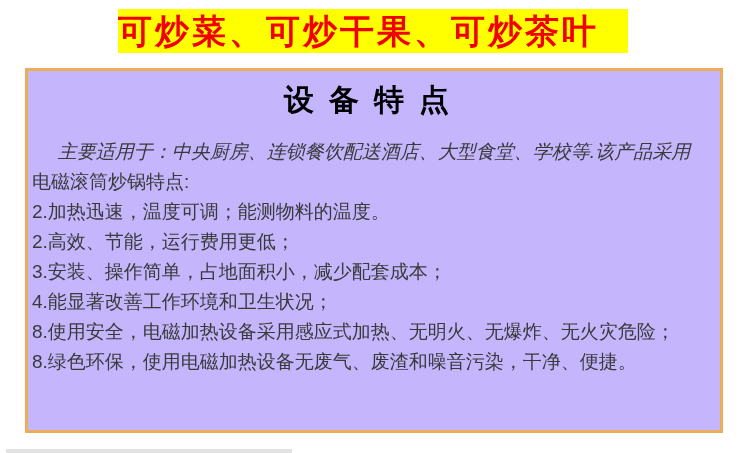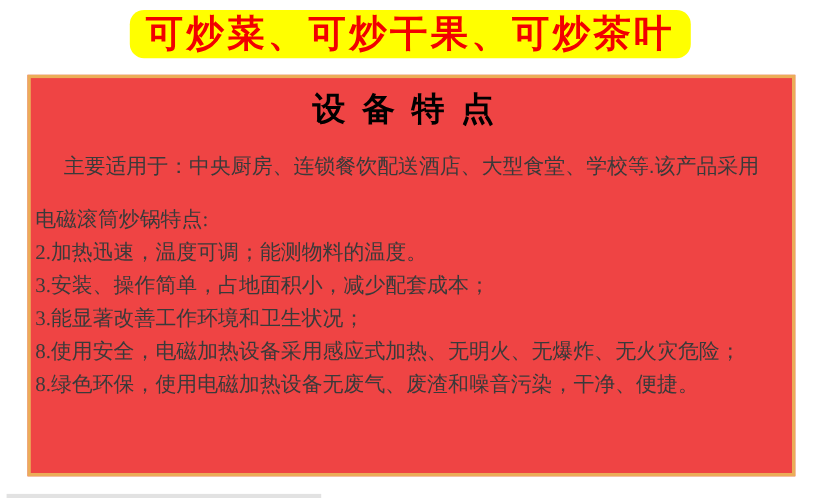--- a/index.html
+++ b/index.html
@@ -18,64 +18,62 @@
   
   .banner {
     position: absolute;
     left: 118px;
     top: 9px;
     width: 510px;
     height: 44px;
     background: #FFFF00;
     display: flex;
     align-items: center;
-    justify-content: center;
-    border-radius: 13px;
+    justify-content: flex-start;
   }
   .banner-text {
     color: #F20000;
     font-size: 34px;
     font-weight: 700;
     letter-spacing: 3px;
     white-space: nowrap;
     line-height: 44px;
   }
   
   .panel {
     position: absolute;
     left: 25px;
     top: 68px;
     width: 692px;
     height: 359px;
     border: 3px solid #EBAD58;
-    background: #ef4444;
+    background: #c4b5fd;
   }
   .panel-title {
     margin-top: 11px;
     text-align: center;
     font-size: 30px;
     line-height: 36px;
     font-weight: 700;
     color: #000000;
     letter-spacing: 15px;
   }
   .intro {
     margin-top: 19px;
+    font-style: italic;
   }
   .intro-line {
     text-align: center;
     font-size: 19px;
     line-height: 30px;
     color: #3a3a3a;
     white-space: nowrap;
   }
   .features {
-    margin-top: 18px;
     padding-left: 4px;
-    font-family: Liberation Serif, serif;
   }
   .feature-line {
     font-size: 19px;
     line-height: 30px;
     color: #3a3a3a;
     white-space: nowrap;
   }
   
   .cutoff-bar {
     position: absolute;
@@ -99,22 +97,23 @@
 
     <div class="panel-title">设备特点</div>
 
     <div class="intro">
       <div class="intro-line">主要适用于：中央厨房、连锁餐饮配送酒店、大型食堂、学校等.该产品采用</div>
     </div>
 
     <div class="features">
       <div class="feature-line">电磁滚筒炒锅特点:</div>
       <div class="feature-line">2.加热迅速，温度可调；能测物料的温度。</div>
+      <div class="feature-line">2.高效、节能，运行费用更低；</div>
       <div class="feature-line">3.安装、操作简单，占地面积小，减少配套成本；</div>
-      <div class="feature-line">3.能显著改善工作环境和卫生状况；</div>
+      <div class="feature-line">4.能显著改善工作环境和卫生状况；</div>
       <div class="feature-line">8.使用安全，电磁加热设备采用感应式加热、无明火、无爆炸、无火灾危险；</div>
       <div class="feature-line">8.绿色环保，使用电磁加热设备无废气、废渣和噪音污染，干净、便捷。</div>
     </div>
 
   </div>
 
   <div class="cutoff-bar"></div>
 
 </div>
 

